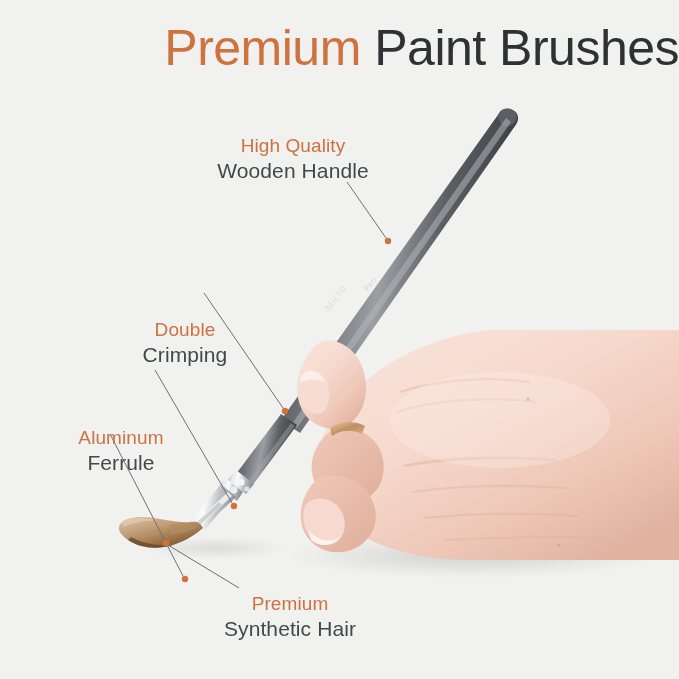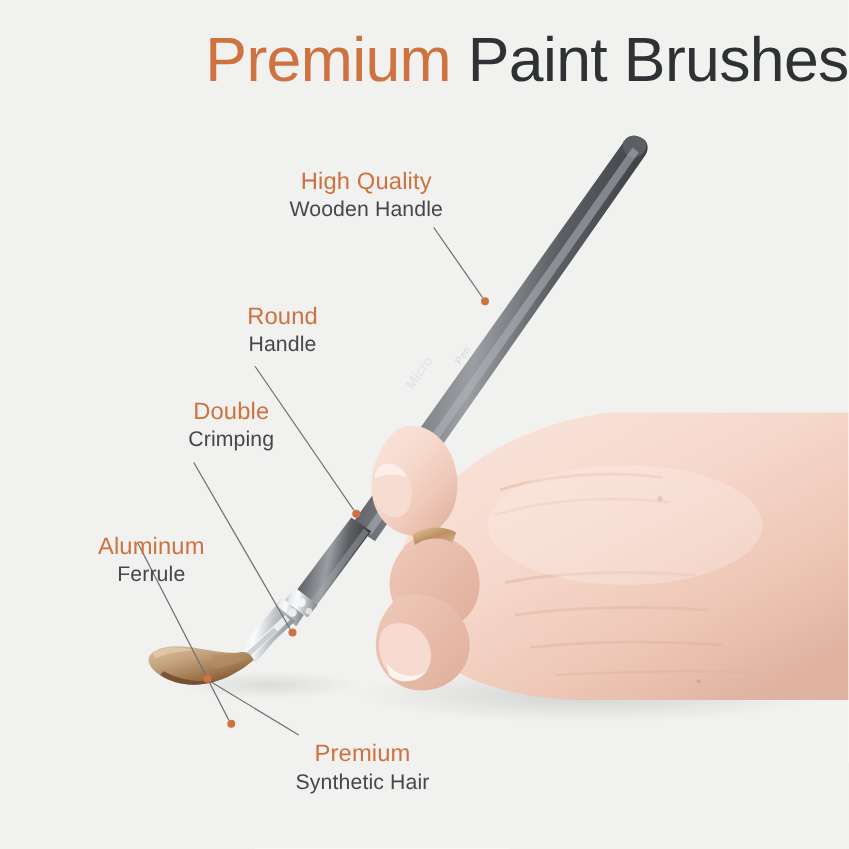--- a/index.html
+++ b/index.html
@@ -44,21 +44,21 @@
     display: block;
     color: #ce7240;
     font-weight: normal;
     font-size: 19px;
     letter-spacing: 0.1px;
   }
   .callout .c-bot {
     display: block;
     color: #45484b;
     font-weight: 400;
-    font-size: 17px;
+    font-size: 21px;
     letter-spacing: 0.1px;
     margin-top: 1px;
   }
 
   
   .art, .lines {
     position: absolute;
     left: 0;
     top: 0;
     width: 679px;
@@ -265,24 +265,20 @@
         <circle cx="185" cy="579" r="3.2" fill="#ce7240"></circle>
         <circle cx="166" cy="543" r="3.2" fill="#ce7240"></circle>
       </g>
   </svg>
 
   <div class="callout" style="left:186px; top:134px; width:214px;">
     <span class="c-top">High Quality</span>
     <span class="c-bot">Wooden Handle</span>
   </div>
 
-  <div class="callout" style="left:136px; top:242px; width:180px;">
-    <span class="c-top">Round</span>
-    <span class="c-bot">Handle</span>
-  </div>
 
   <div class="callout" style="left:92px; top:318px; width:186px;">
     <span class="c-top">Double</span>
     <span class="c-bot">Crimping</span>
   </div>
 
   <div class="callout" style="left:26px; top:382px; width:190px;margin-top:44px;">
     <span class="c-top">Aluminum</span>
     <span class="c-bot">Ferrule</span>
   </div>

